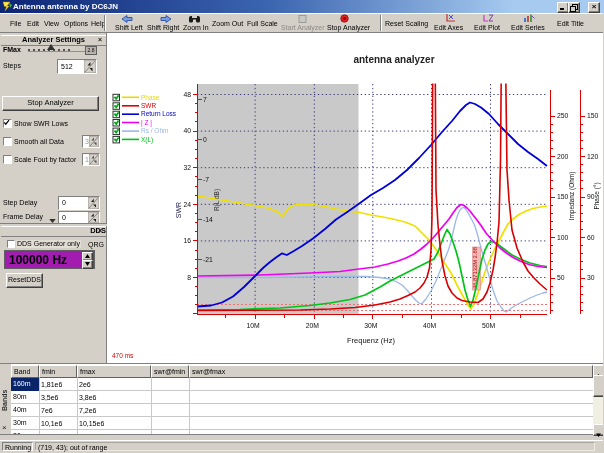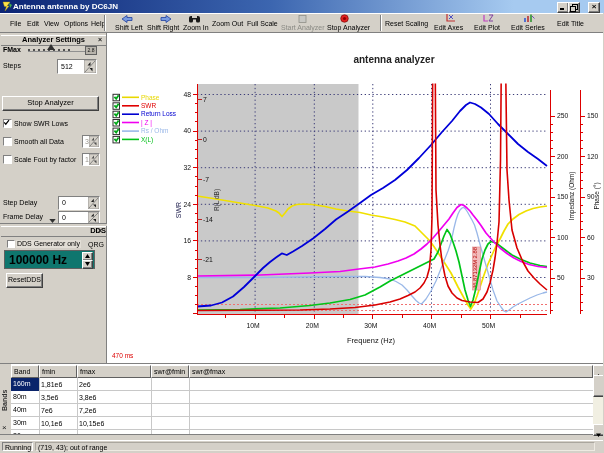--- a/index.html
+++ b/index.html
@@ -160,21 +160,21 @@
     <path d="M0 0 L8 0 L4 5 Z" fill="#303030"></path>
   </svg>
 
 <div class="abs" style="left:0px;top:223px;width:107px;height:2px;background:#d4d0c8;border-top:1px solid #808080;"></div>
 <div class="abs" style="left:1px;top:226px;width:105px;height:9px;background:#d4d0c8;border-top:1px solid #fff;border-bottom:1px solid #808080;text-align:right;font-size:7.5px;line-height:8px;font-weight:bold;">DDS</div>
 <div class="abs" style="left:98px;top:227px;font-size:7px;line-height:7px;font-weight:bold;color:#222;">×</div>
 <div class="abs spinbx" style="left:7px;top:240px;width:6px;height:6px;background:#fff;"></div>
 <div class="abs" style="left:16px;top:240px;font-size:7px;line-height:8px;background:#e2ded6;padding:0 1px;">DDS Generator only</div>
 <div class="abs t7" style="left:88px;top:241px;">QRG</div>
 
-<div class="abs" style="left:4px;top:250px;width:91px;height:19px;background:#0f766e;border:1px solid #606060;box-sizing:border-box;">
+<div class="abs" style="left:4px;top:250px;width:91px;height:19px;background:#a21caf;border:1px solid #606060;box-sizing:border-box;">
   <div class="abs" style="left:4px;top:3px;font-size:12px;line-height:12px;font-weight:bold;color:#000;">100000 Hz</div>
   <div class="abs btn" style="right:1px;top:1px;width:9px;height:7px;">
       <svg style="display:block;margin:1px auto 0" width="5" height="4" viewBox="0 0 5 4">
         <path d="M2.5 0 L5 4 L0 4 Z" fill="#000"></path>
       </svg>
     </div>
   <div class="abs btn" style="right:1px;top:9px;width:9px;height:7px;">
       <svg style="display:block;margin:1px auto 0" width="5" height="4" viewBox="0 0 5 4">
         <path d="M0 0 L5 0 L2.5 4 Z" fill="#000"></path>
       </svg>

